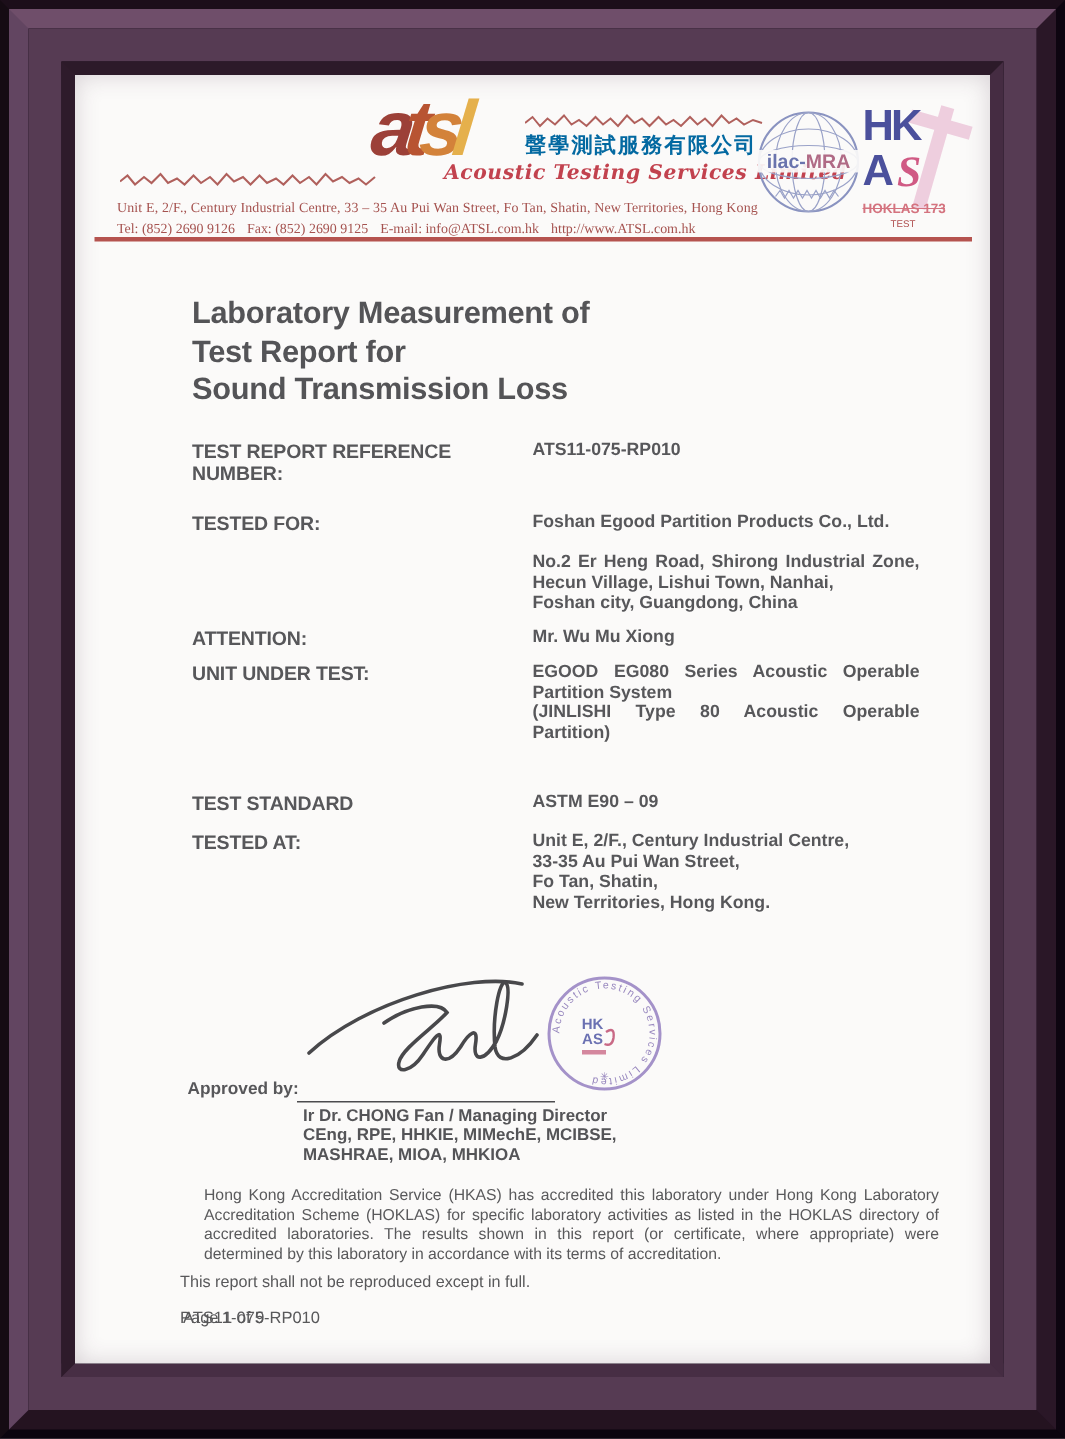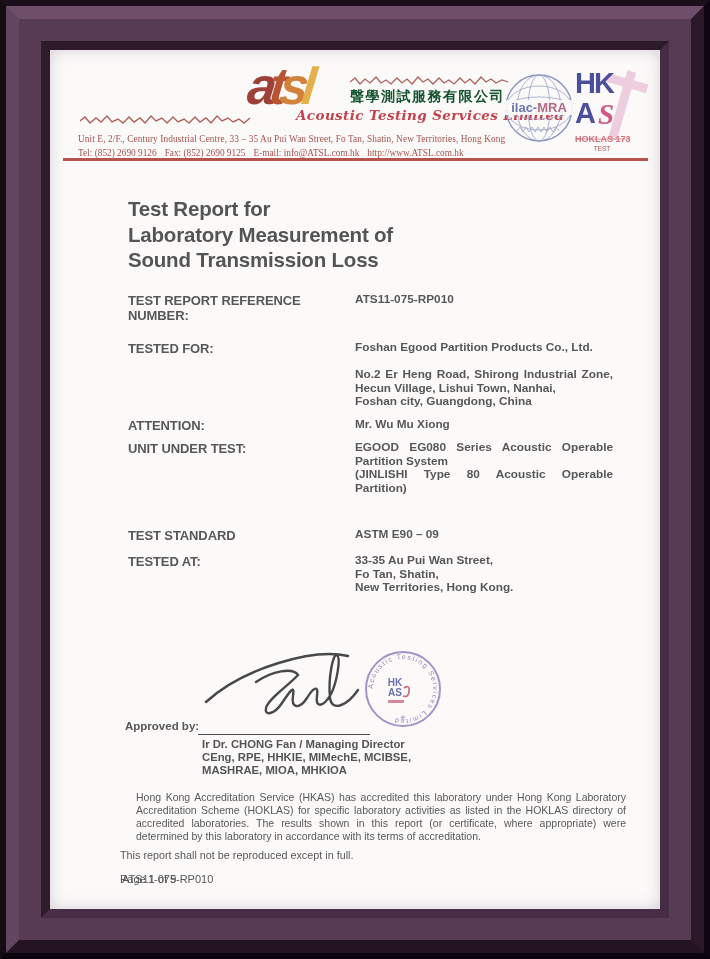--- a/index.html
+++ b/index.html
@@ -8,21 +8,21 @@
   
   .b1{position:absolute;inset:0;border:6px solid;border-color:#1c0e1a #0d0510 #0b040e #150b13;}
   .b2{position:absolute;inset:6px;border:13px solid;border-color:#6f4e6a #2a1727 #241320 #624561;}
   .b3{position:absolute;inset:19px;border:22px solid #563b53;}
   .b4{position:absolute;inset:41px;border:9px solid;border-color:#2c1a29 #452c42 #472e44 #2e1b2b;}
   .doc{position:absolute;inset:50px;background:#fbfaf9;box-shadow:inset 0 0 16px rgba(70,45,70,.20);}
   .abs{position:absolute;}
   
   .atsl{left:198px;top:10px;font-size:52px;font-weight:bold;font-style:italic;
         letter-spacing:-7px;transform:skewX(-6deg);line-height:1;}
-  .company-cn{left:300px;top:38px;font-size:14px;font-weight:bold;color:#14532d;
+  .company-cn{left:300px;top:38px;font-size:14px;font-weight:bold;color:#0369a1;
         letter-spacing:1.5px;font-family:"DejaVu Sans",sans-serif;}
   .company-en{left:246px;top:57px;font-size:13.5px;font-weight:bold;font-style:italic;
         color:#c2424e;font-family:"DejaVu Serif",serif;letter-spacing:.4px;}
   .hdr-addr{left:28px;top:84px;width:460px;font-size:9.3px;color:#a5524f;
         font-family:"Liberation Serif",serif;letter-spacing:.1px;}
   .hdr-contact{left:28px;top:98px;width:470px;font-size:9.3px;color:#a5524f;
         font-family:"Liberation Serif",serif;display:flex;gap:8px;}
   .rule{left:13px;top:108px;width:585px;height:2.5px;background:#b5534f;}
   
   .title{left:78px;top:146px;font-size:20.5px;font-weight:bold;color:#545457;
@@ -102,22 +102,22 @@
       <text x="1" y="57" font-size="29" font-weight="900" fill="#4b509c" font-family="Liberation Sans, sans-serif">A</text>
       <text x="24" y="58" font-size="29" font-weight="bold" font-style="italic" fill="#d05a84" font-family="Liberation Serif, serif">S</text>
       <line x1="1" y1="73" x2="56" y2="73" stroke="#d4737f" stroke-width=".8"></line>
       <text x="1" y="76" font-size="9" font-weight="bold" fill="#d4737f" font-family="Liberation Sans, sans-serif">HOKLAS 173</text>
       <text x="28" y="85" font-size="6.5" fill="#b05050" text-anchor="middle" font-family="Liberation Sans, sans-serif">TEST</text>
     </svg>
 
     <div class="abs rule"></div>
 
     <div class="abs title">
+      <div>Laboratory Measurement of</div>
       <div>Test Report for</div>
-      <div>Laboratory Measurement of</div>
       <div>Sound Transmission Loss</div>
     </div>
 
     <div class="row" style="top:243px">
       <div class="lbl">TEST REPORT REFERENCE NUMBER:</div>
       <div class="val">
           <div>ATS11-075-RP010</div>
         </div>
     </div>
     <div class="row" style="top:291px">
@@ -151,20 +151,21 @@
     </div>
     <div class="row" style="top:478px">
       <div class="lbl">TEST STANDARD</div>
       <div class="val">
           <div>ASTM E90 – 09</div>
         </div>
     </div>
     <div class="row" style="top:504px">
       <div class="lbl">TESTED AT:</div>
       <div class="val">
+        <div>Unit E, 2/F., Century Industrial Centre,</div>
         <div>33-35 Au Pui Wan Street,</div>
         <div>Fo Tan, Shatin,</div>
         <div>New Territories, Hong Kong.</div>
       </div>
     </div>
 
     <svg class="abs" style="left:148px;top:592px;" width="200" height="92" viewBox="0 0 200 92">
       <path d="M 8,60 C 45,26 115,6 150,14" fill="none" stroke="#48484b" stroke-width="2.4" stroke-linecap="round"></path>
       <path d="M 58,40 C 74,29 95,25 100,33 C 91,43 70,57 68,66 C 66,74 76,73 84,61 C 92,49 97,42 95,54 C 93,66 101,68 109,56 C 115,46 121,42 119,54 C 117,66 125,66 133,52 C 139,40 143,16 139,13 C 135,11 130,36 132,56 C 134,70 149,64 160,48" fill="none" stroke="#48484b" stroke-width="2.4" stroke-linecap="round"></path>
     </svg>

